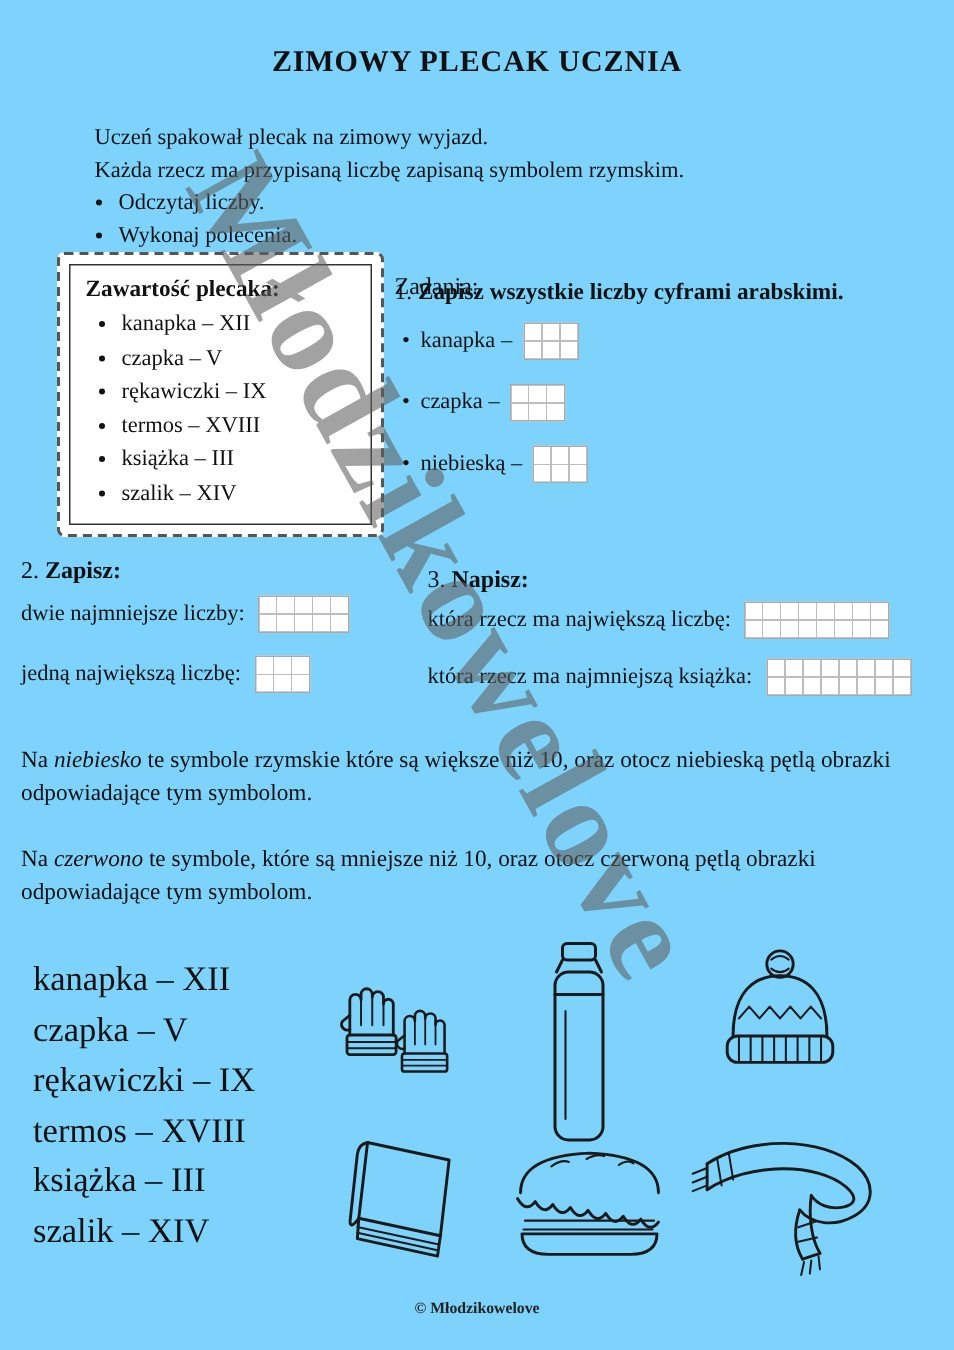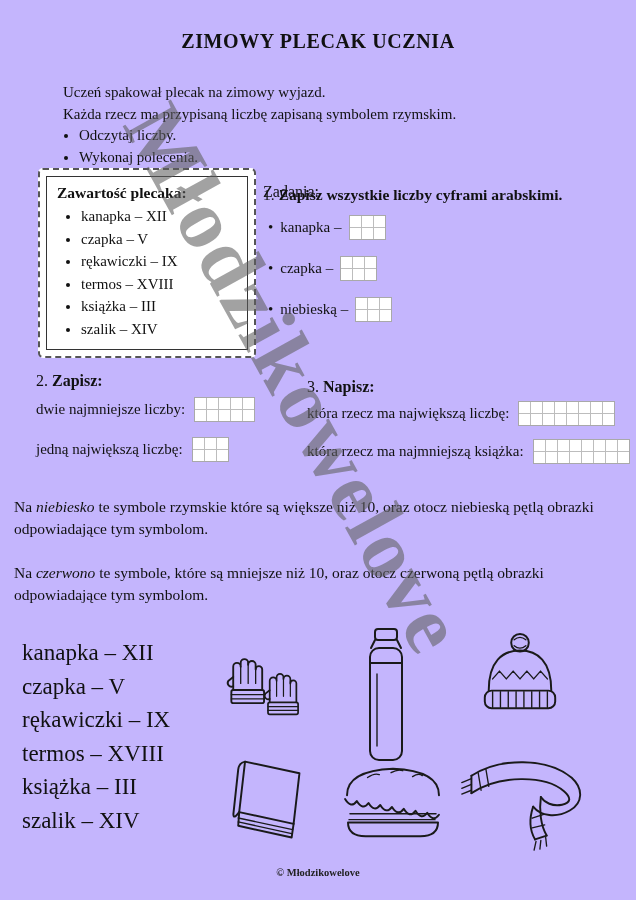--- a/index.html
+++ b/index.html
@@ -1,16 +1,16 @@
 <!DOCTYPE html>
 <html><head>
 <meta charset="utf-8">
 <style>
   html,body{margin:0;padding:0;background:#fff;}
-  .page{position:relative;width:636px;height:900px;background:#c4b5fd;overflow:hidden;
+  .page{position:relative;width:636px;height:900px;background:#7dd3fc;overflow:hidden;
         font-family:"Liberation Serif", serif;color:#111;}
 
   
   .watermark{position:absolute;left:-95px;top:330px;width:780px;text-align:center;
              font-size:84px;font-weight:bold;letter-spacing:2px;
              color:rgba(95,95,95,0.58);transform:rotate(61deg);
              z-index:40;pointer-events:none;white-space:nowrap;}
 
   .title{position:absolute;top:30px;left:0;right:0;margin:0;text-align:center;
          font-size:20px;font-weight:bold;letter-spacing:.6px;}
@@ -36,21 +36,21 @@
   .t1row{display:flex;align-items:center;gap:7px;margin-bottom:14px;font-size:15px;height:27px;}
   .t1row::before{content:"•";font-size:15px;}
 
   .grid{box-sizing:border-box;border:1px solid #a9a9a9;background-color:#fff;flex:none;
         background-image:repeating-linear-gradient(to right,transparent 0 11px,#bdbdbd 11px 12px),
                          repeating-linear-gradient(to bottom,transparent 0 11px,#bdbdbd 11px 12px);}
   .g3{width:37px;height:25px;}
   .g5{width:61px;height:25px;}
   .g8{width:97px;height:25px;}
 
-  .task-block{position:absolute;font-size:15px;margin-left:22px;}
+  .task-block{position:absolute;font-size:15px;}
   .task-block .head{font-size:16px;margin-bottom:6px;}
   .task-block .head b{margin-left:4px;}
   .task-block .row{display:flex;align-items:center;gap:9px;margin-bottom:13px;height:27px;}
   .task2{left:14px;top:372px;}
   .task3{left:285px;top:378px;}
   .task3 .head{margin-bottom:4px;}
   .task3 .row{margin-bottom:11px;}
 
   .task4{position:absolute;left:14px;top:496px;width:608px;font-size:15.5px;line-height:22px;}
   .task4 .head{font-weight:bold;font-size:16px;margin:0 0 8px 12px;}

